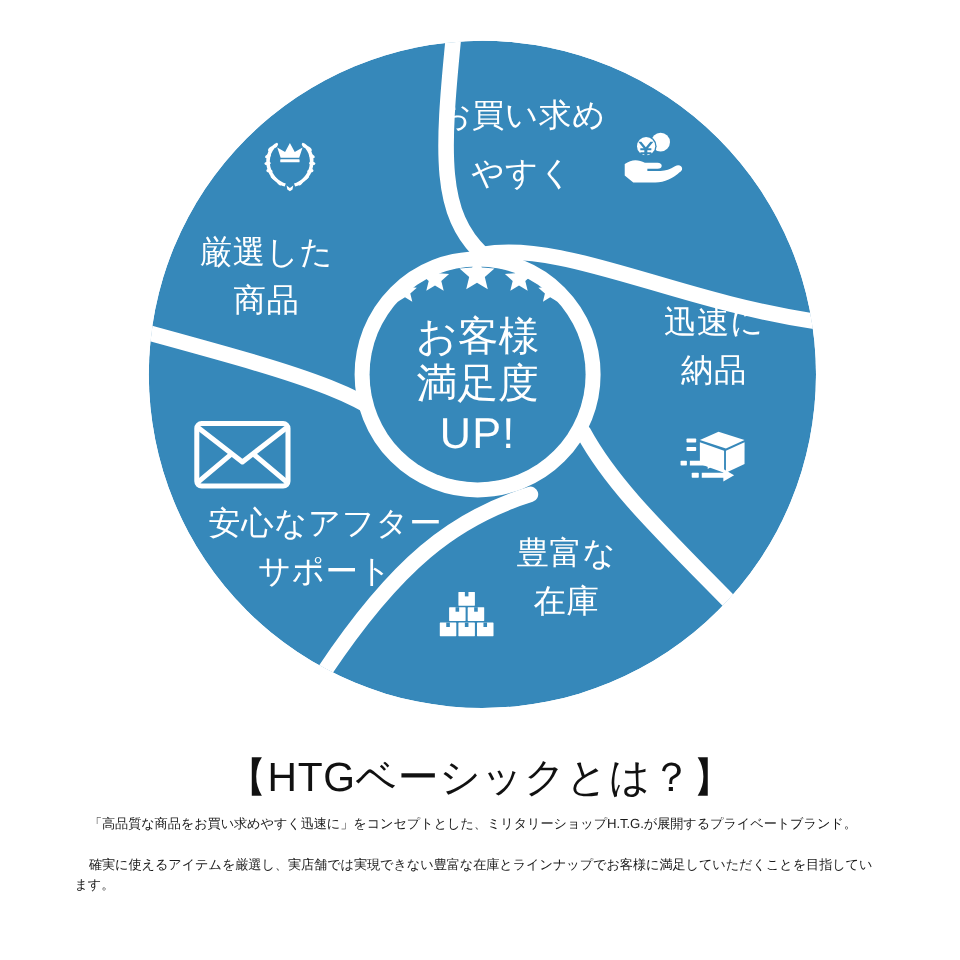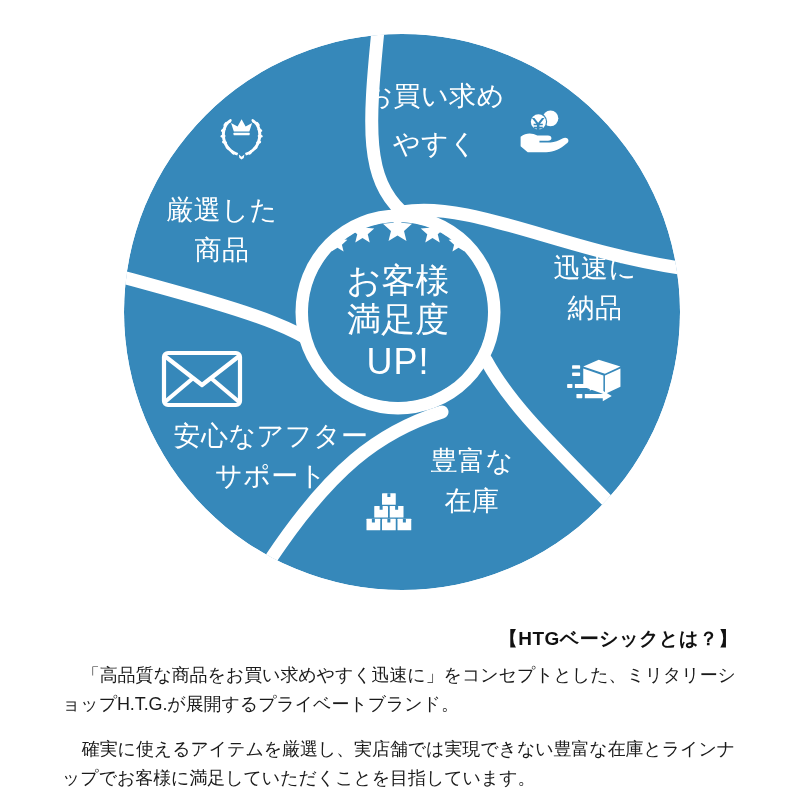--- a/index.html
+++ b/index.html
@@ -54,30 +54,30 @@
   #bottom-block {
     position: absolute;
     left: 0;
     top: 612px;
     width: 800px;
     height: 188px;
     box-sizing: border-box;
     padding: 0 62px;
   }
   #section-title {
-    text-align: right;
-    font-size: 19px;
-    font-weight: bold;
+    text-align: center;
+    font-size: 34px;
+    font-weight: normal;
     letter-spacing: 0.5px;
     color: #111111;
     margin: 16px 0 10px 0;
     line-height: 1.2;
   }
   .body-para {
-    font-size: 18px;
+    font-size: 11px;
     line-height: 1.62;
     color: #1a1a1a;
     margin: 0;
     text-align: left;
     letter-spacing: -0.1px;
   }
   .body-para + .body-para { margin-top: 16px; }
   .indent { padding-left: 1.1em; display: inline-block; }
 </style>
 </head>

